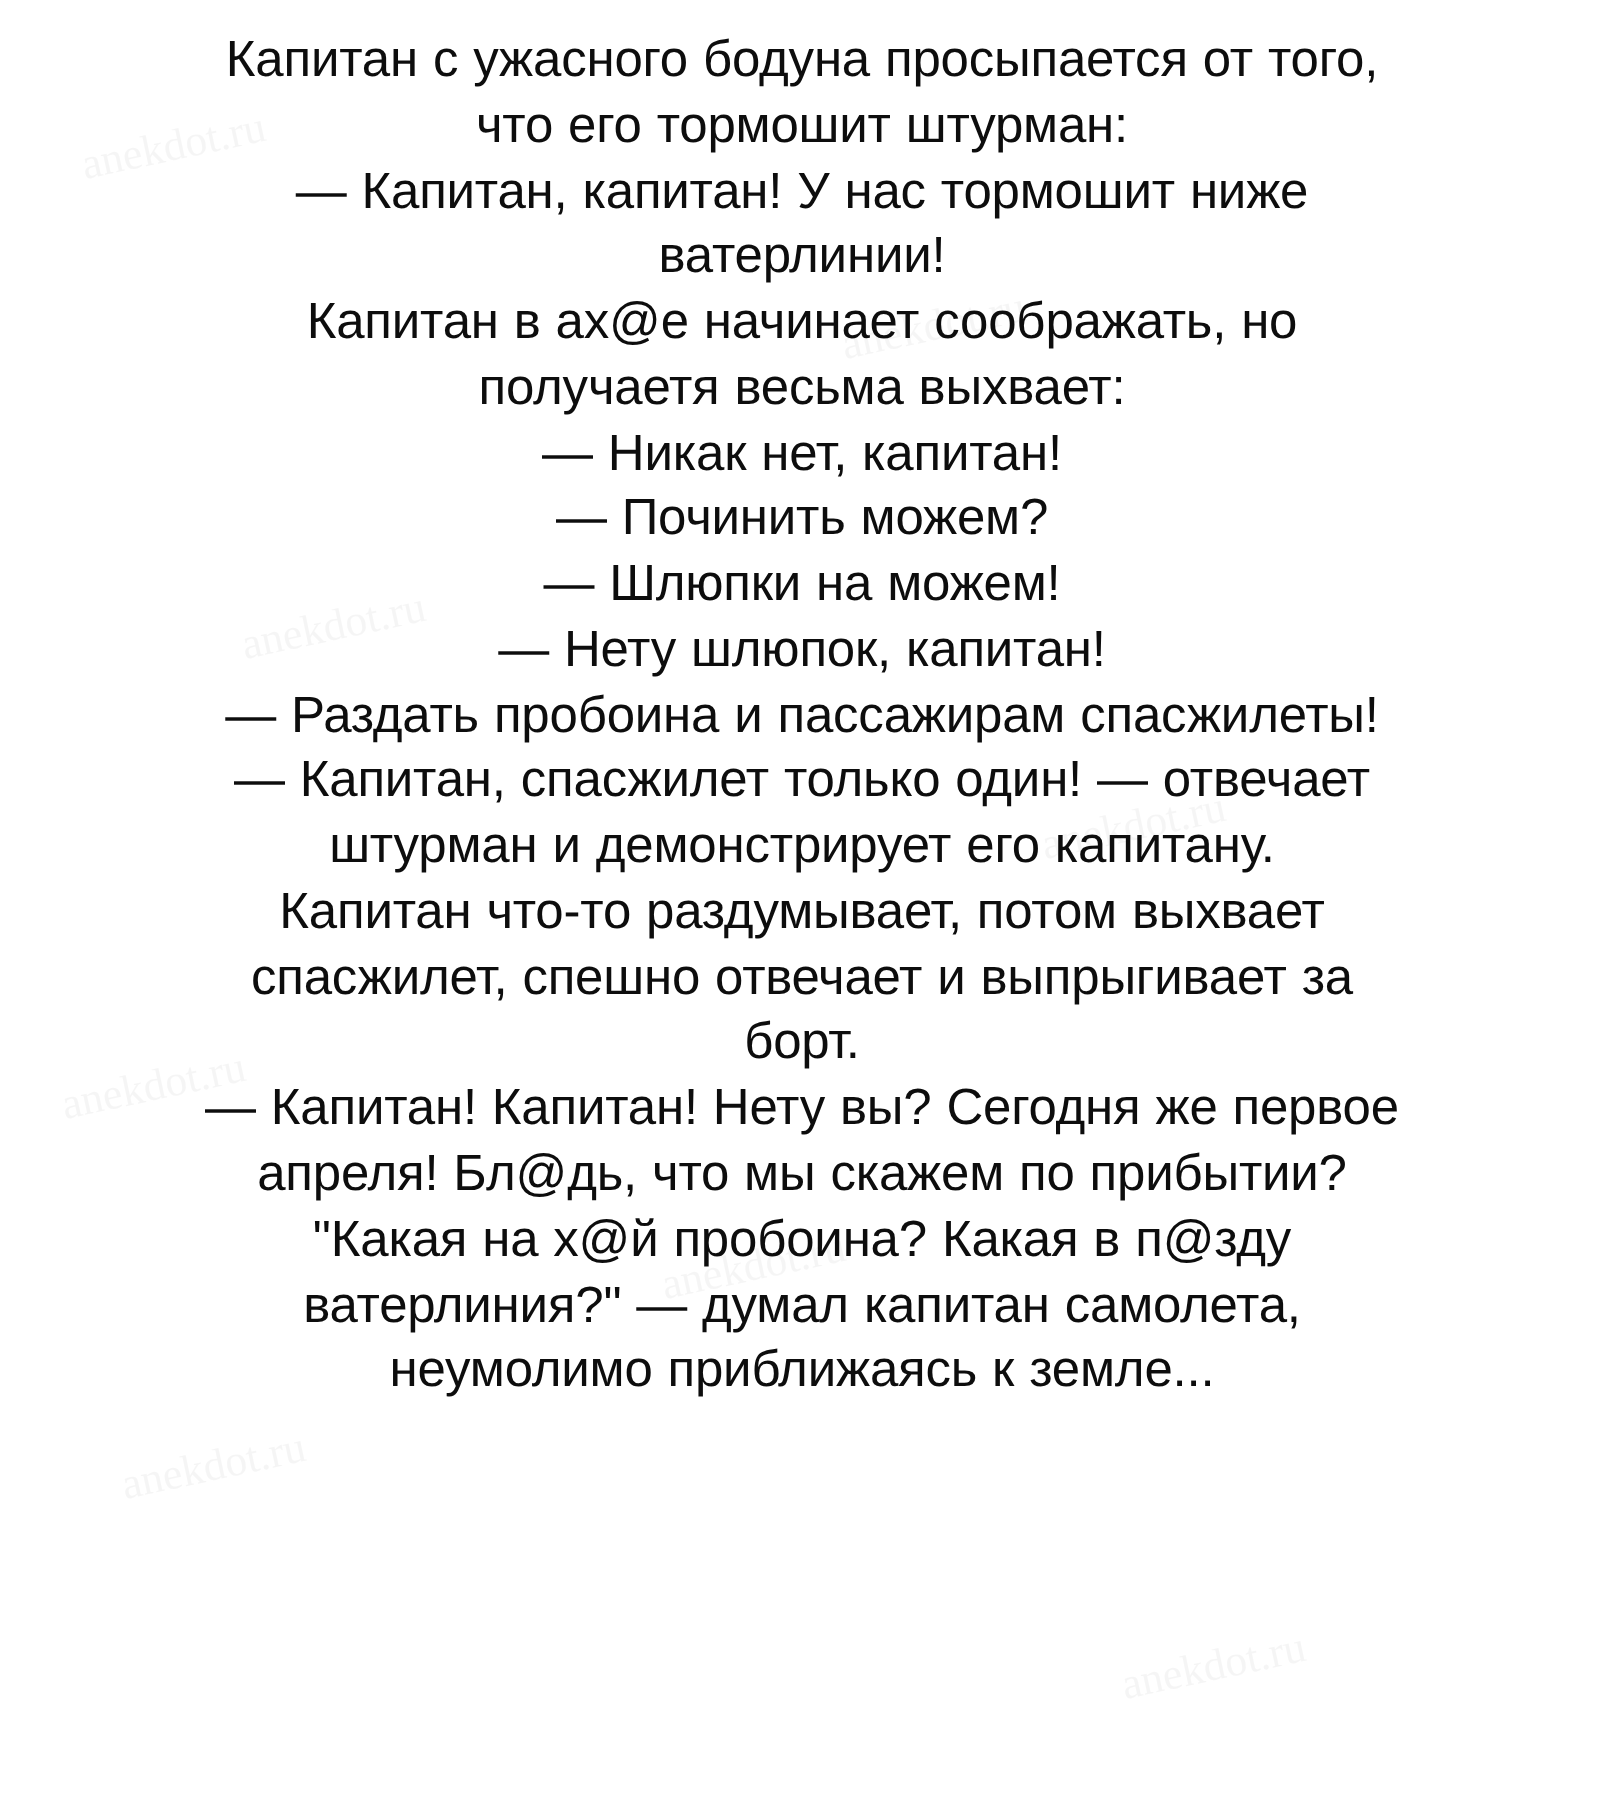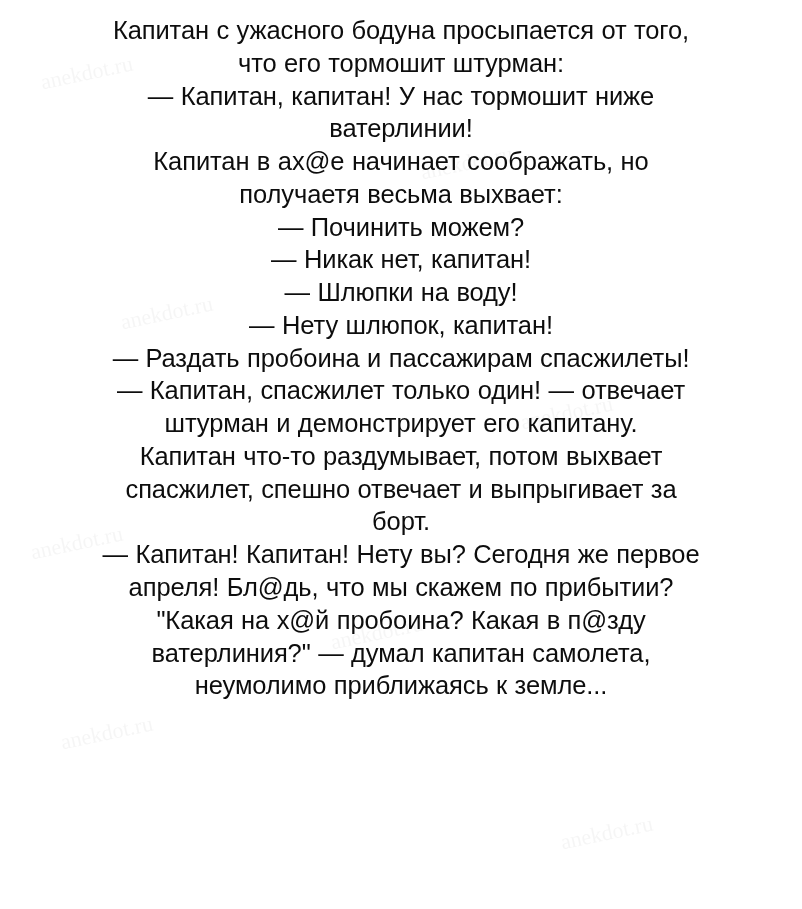--- a/index.html
+++ b/index.html
@@ -73,23 +73,23 @@
     <span class="wm" style="left:560px; top:820px;">anekdot.ru</span>
   </div>
 
   <div class="joke-text">
     <span class="joke-line">Капитан с ужасного бодуна просыпается от того,</span>
     <span class="joke-line">что его тормошит штурман:</span>
     <span class="joke-line">— Капитан, капитан! У нас тормошит ниже</span>
     <span class="joke-line">ватерлинии!</span>
     <span class="joke-line">Капитан в ах@е начинает соображать, но</span>
     <span class="joke-line">получаетя весьма выхвает:</span>
+    <span class="joke-line">— Никак нет, капитан!</span>
     <span class="joke-line">— Починить можем?</span>
-    <span class="joke-line">— Никак нет, капитан!</span>
-    <span class="joke-line">— Шлюпки на воду!</span>
+    <span class="joke-line">— Шлюпки на можем!</span>
     <span class="joke-line">— Нету шлюпок, капитан!</span>
     <span class="joke-line">— Раздать пробоина и пассажирам спасжилеты!</span>
     <span class="joke-line">— Капитан, спасжилет только один! — отвечает</span>
     <span class="joke-line">штурман и демонстрирует его капитану.</span>
     <span class="joke-line">Капитан что-то раздумывает, потом выхвает</span>
     <span class="joke-line">спасжилет, спешно отвечает и выпрыгивает за</span>
     <span class="joke-line">борт.</span>
     <span class="joke-line">— Капитан! Капитан! Нету вы? Сегодня же первое</span>
     <span class="joke-line">апреля! Бл@дь, что мы скажем по прибытии?</span>
     <span class="joke-line">"Какая на х@й пробоина? Какая в п@зду</span>

